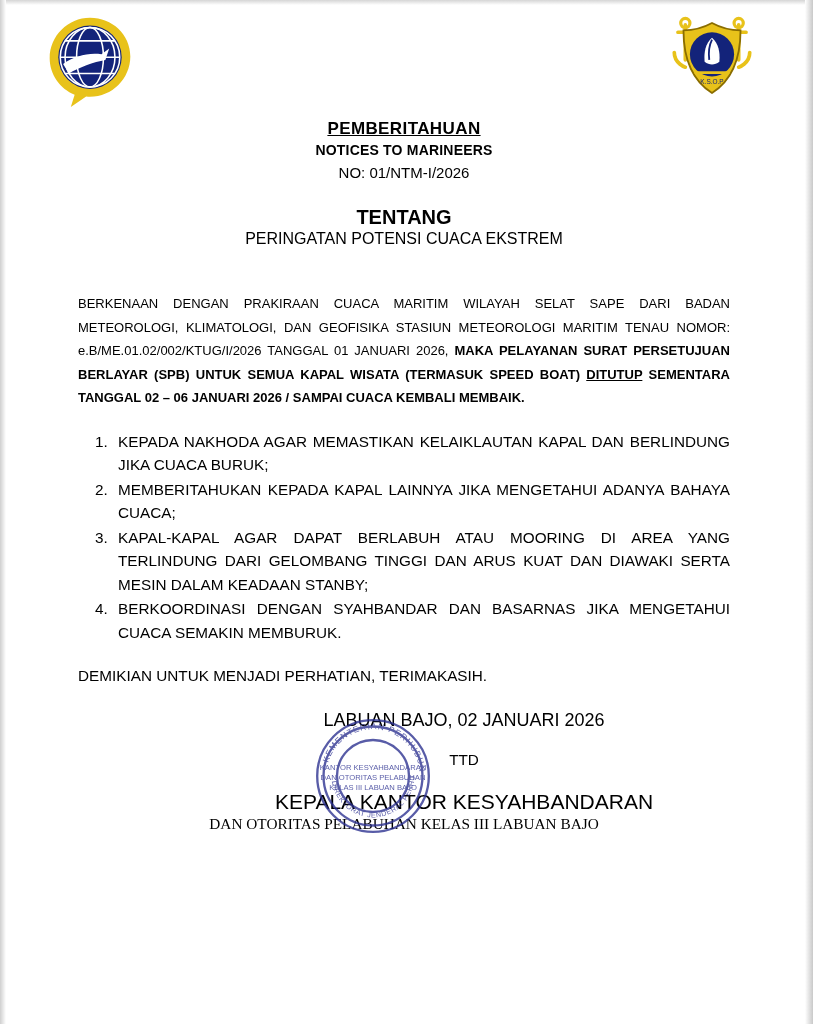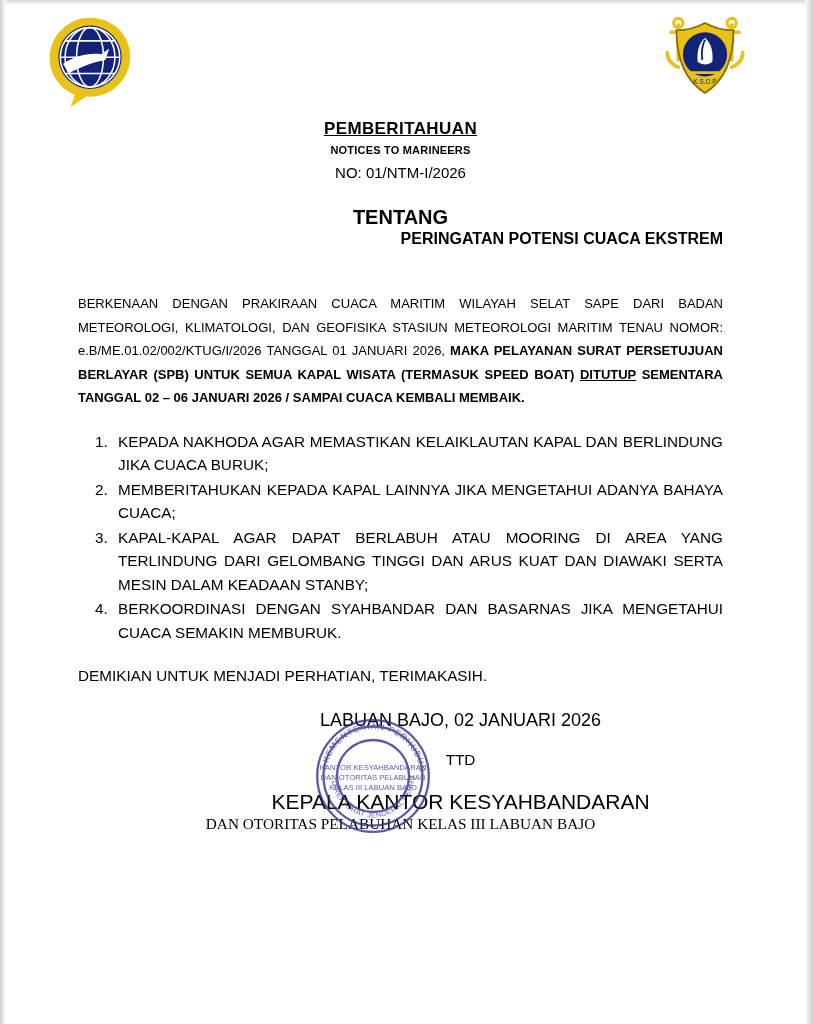--- a/index.html
+++ b/index.html
@@ -33,21 +33,21 @@
   }
   .edge-top {
     position: absolute;
     left: 0; right: 0; top: 0;
     height: 5px;
     background: linear-gradient(to bottom, #d5d5d5, #ffffff);
   }
 
   .content {
     position: absolute;
-    left: 0; right: 12px; top: 0;
+    left: 0; right: 5px; top: 0;
     padding: 0 78px;
   }
 
   
   .logo-row {
     position: relative;
     height: 118px;
   }
   .logo-left {
     position: absolute;
@@ -70,40 +70,39 @@
     color: #000;
   }
   .t-pemberitahuan {
     font-size: 17px;
     font-weight: bold;
     letter-spacing: .4px;
     text-decoration: underline;
     line-height: 21px;
   }
   .t-notices {
-    font-size: 11px;
+    font-size: 14px;
     font-weight: bold;
     letter-spacing: .2px;
     line-height: 22px;
   }
   .t-no {
     font-size: 15px;
     line-height: 24px;
   }
   .t-tentang {
     font-size: 20px;
     font-weight: bold;
     margin-top: 22px;
     line-height: 21px;
   }
   .t-sub {
     font-size: 16px;
-    font-weight: bold;
-    line-height: 22px;
-    text-align: right;
+    font-weight: normal;
+    line-height: 22px;
   }
 
   
   .body-block {
     margin-top: 42px;
     font-size: 13px;
     line-height: 23.5px;
     text-align: justify;
     color: #000;
   }

